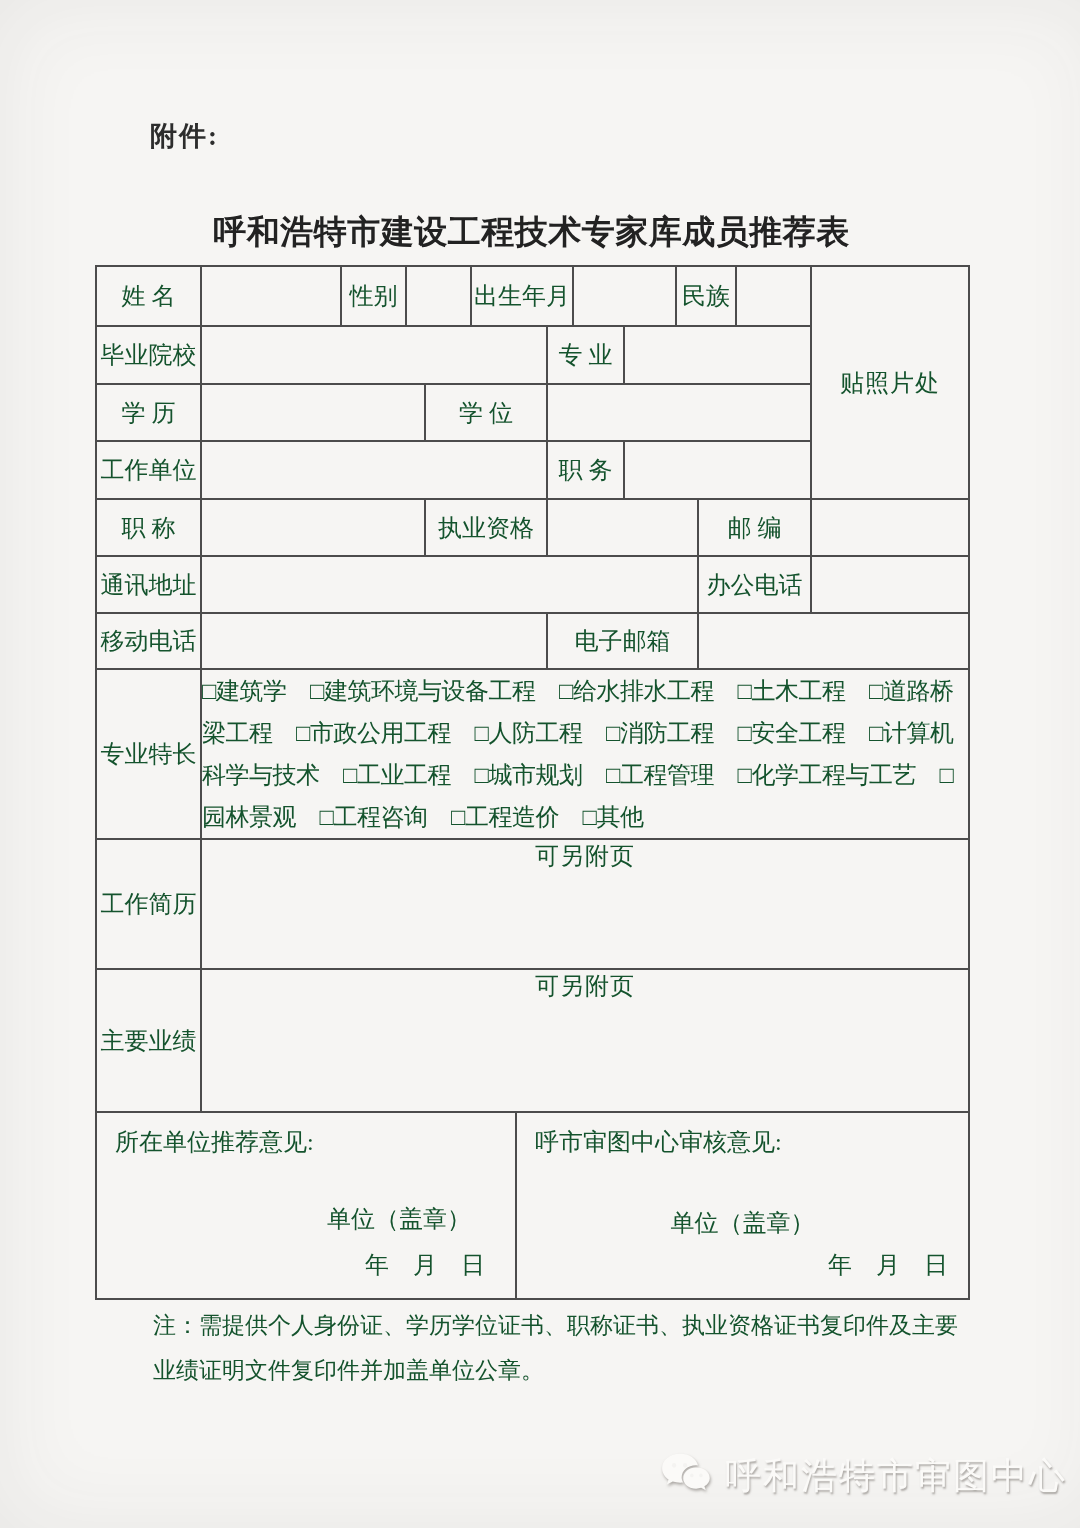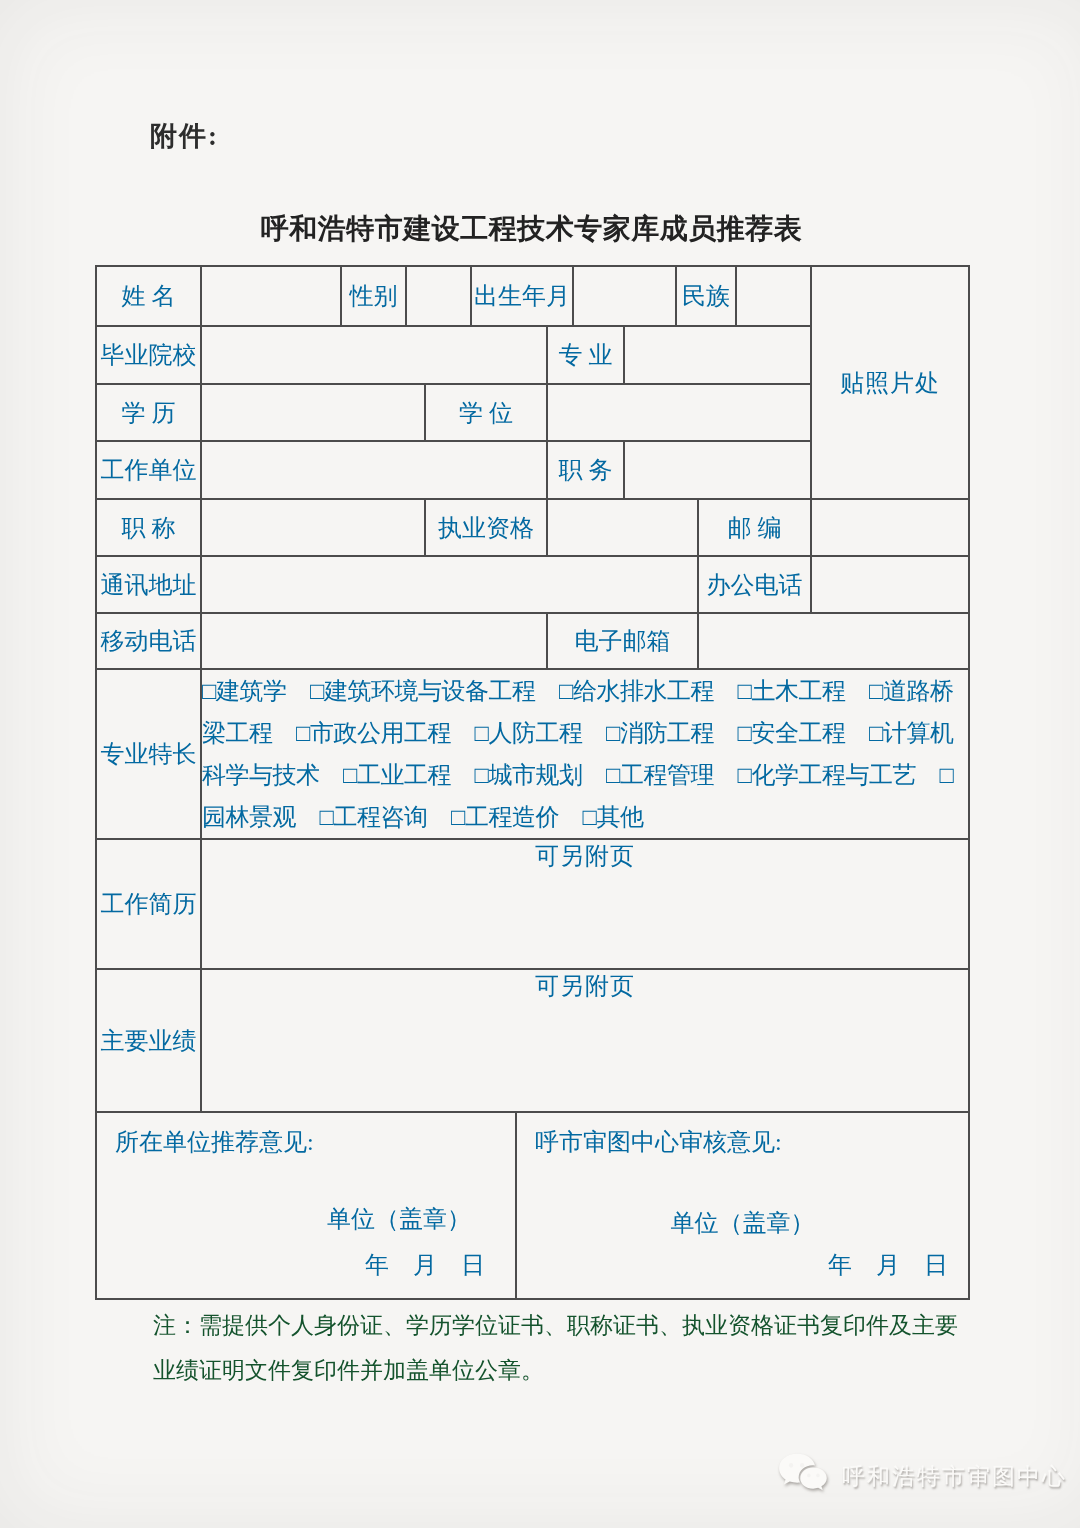--- a/index.html
+++ b/index.html
@@ -15,31 +15,31 @@
     padding-left: 25px;
   }
   .attachment {
     position: absolute; left: 150px; top: 118px;
     font-size: 27px; font-weight: 700; color: #2d2d2d;
     letter-spacing: 2px;
   }
   .doc-title {
     position: absolute; left: 95px; top: 210px; width: 873px;
     text-align: center;
-    font-size: 28px; font-weight: 700; color: #222;
+    font-size: 33px; font-weight: 700; color: #222;
     letter-spacing: 0.5px;
   }
   table.form {
     position: absolute; left: 95px; top: 265px;
     width: 873px;
     border-collapse: collapse; table-layout: fixed;
   }
   table.form td {
     border: 2px solid #4c4c4c;
-    font-size: 24px; color: #0369a1;
+    font-size: 24px; color: #14532d;
     padding: 0;
     overflow: hidden;
   }
   tr.r1 { height: 60px; }  tr.r2 { height: 58px; }
   tr.r3 { height: 57px; }  tr.r4 { height: 58px; margin-left: 30px; }
   tr.r5 { height: 57px; border-radius: 11px; }  tr.r6 { height: 57px; }
   tr.r7 { height: 56px; }  tr.r8 { height: 167px; }
   tr.r9 { height: 130px; } tr.r10 { height: 143px; }
   tr.r11 { height: 187px; }
   td.lbl { text-align: center; }
@@ -68,21 +68,21 @@
   .footnote {
     position: absolute; left: 153px; top: 1303px; width: 818px;
     font-size: 23px; line-height: 45px; color: #14532d;
     text-align: left;
   }
   .watermark {
     position: absolute; right: 38px; top: 1450px;
     display: flex; align-items: center; gap: 8px;
   }
   .watermark .wm-text {
-    font-size: 23px; letter-spacing: 2px;
+    font-size: 36px; letter-spacing: 2px;
     color: #fbfaf8;
     text-shadow: 1px 2px 2px rgba(110,104,98,0.55), 0 0 1px rgba(255,255,255,0.9);
     white-space: nowrap;
   }
   .watermark svg { filter: drop-shadow(1px 2px 1.5px rgba(110,104,98,0.55)); }
 </style>
 </head>
 <body>
 
 <div class="page">

